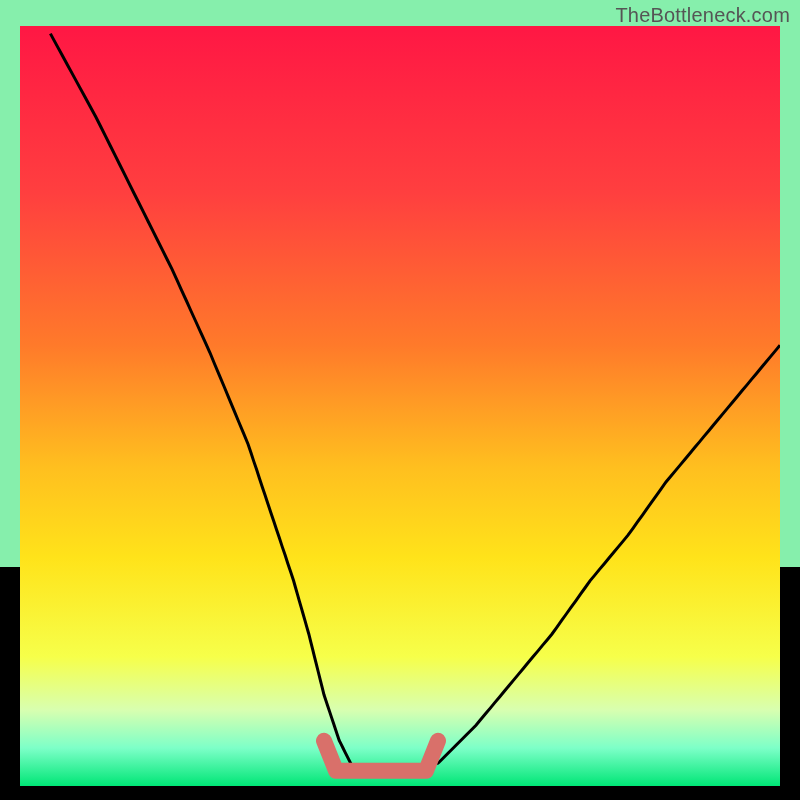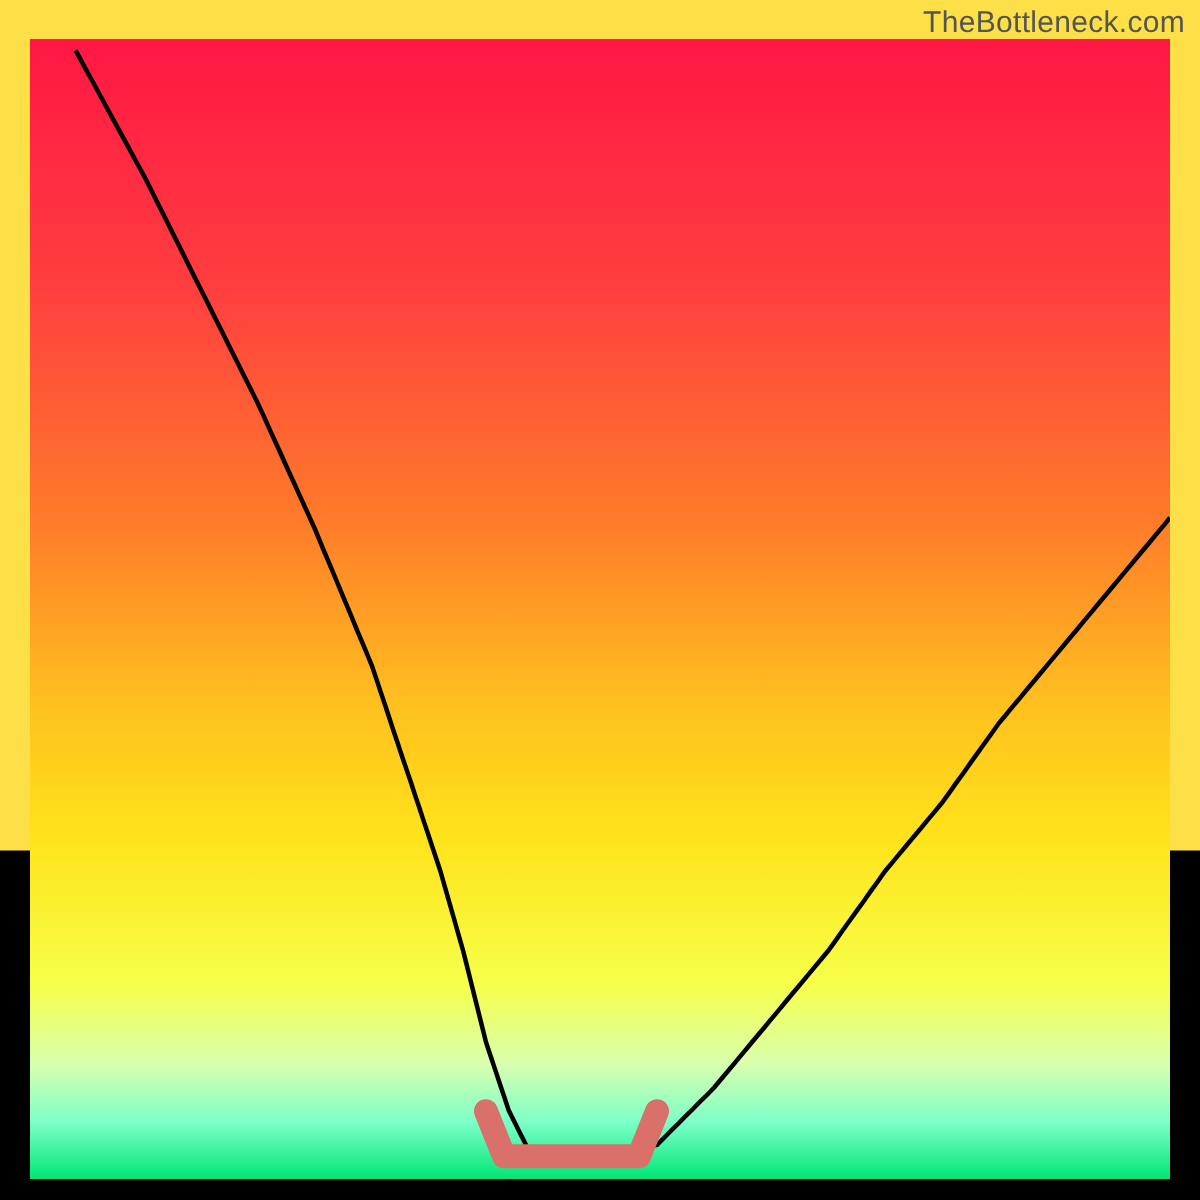--- a/index.html
+++ b/index.html
@@ -8,21 +8,21 @@
     width: 800px;
     height: 800px;
     background: #000;
     overflow: hidden;
     font-family: Arial, Helvetica, sans-serif;
   }
   .frame {
     position: relative;
     width: 800px;
     height: 567px;
-    background: #fde047;
+    background: #86efac;
   }
   .watermark {
     position: absolute;
     top: 4px;
     right: 10px;
     color: #555;
     font-size: 20px;
     font-weight: 500;
     letter-spacing: 0.2px;
     z-index: 20;

